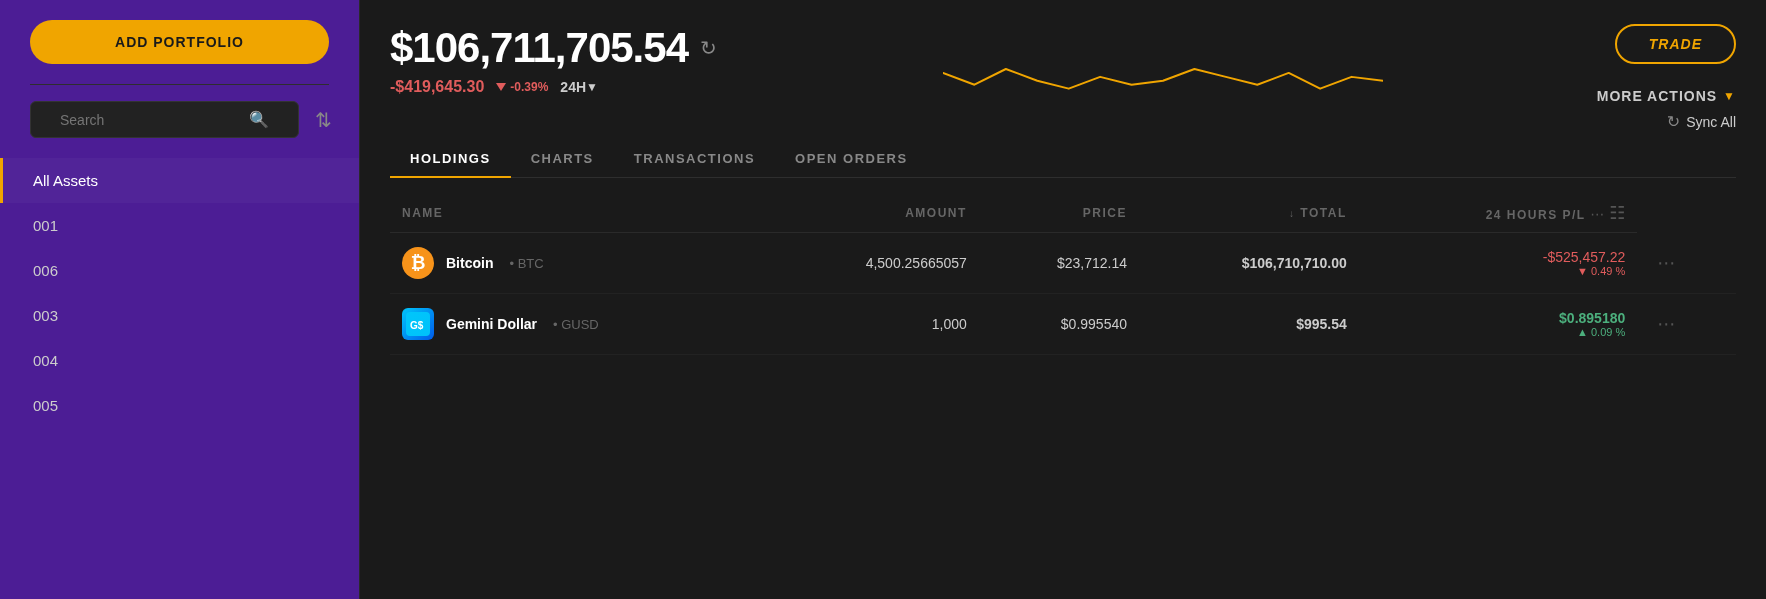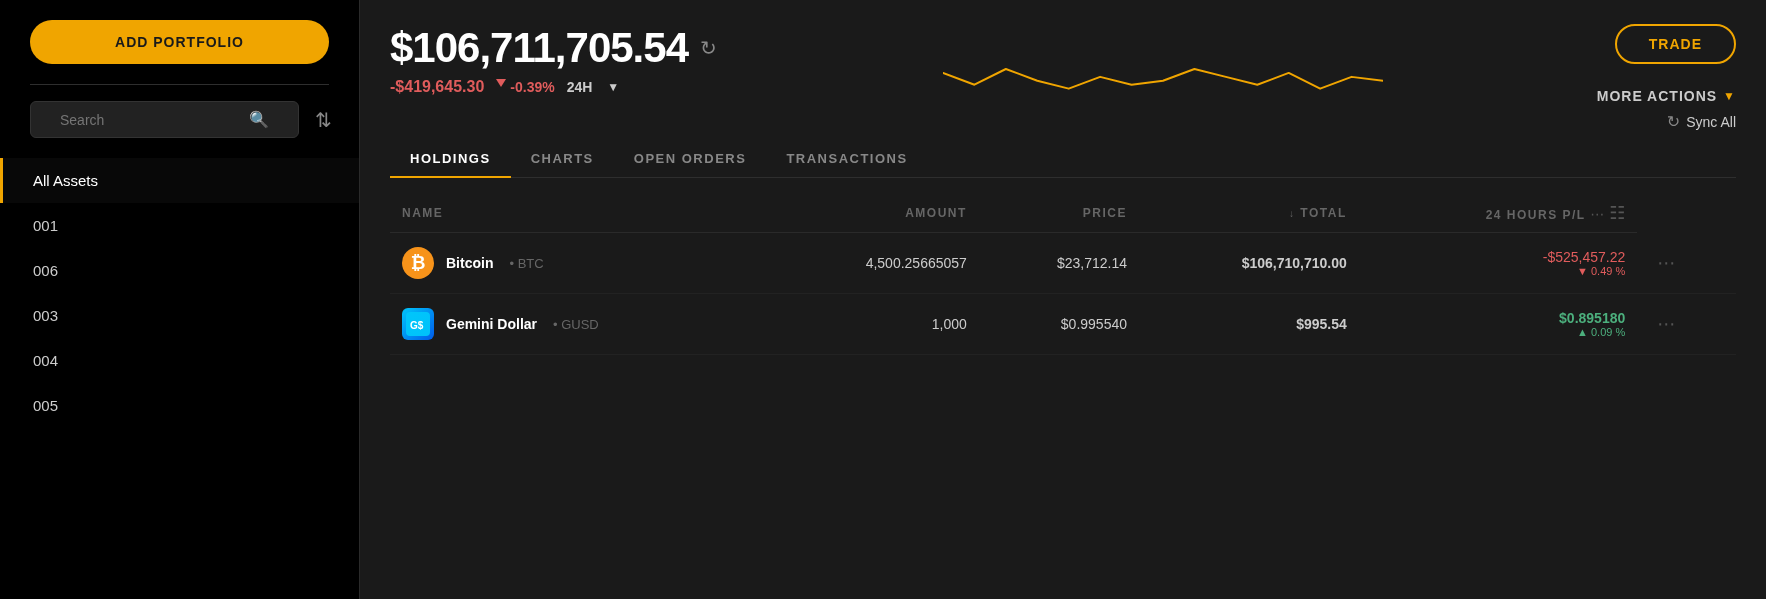--- a/index.html
+++ b/index.html
@@ -10,21 +10,21 @@
       width: 1766px;
       height: 599px;
       overflow: hidden;
       display: flex;
     }
 
     
     .sidebar {
       width: 360px;
       min-width: 360px;
-      background: #000000;
+      background: #4c1d95;
       border-right: 1px solid #2a2a2a;
       display: flex;
       flex-direction: column;
       padding: 20px 0;
     }
     .add-portfolio-btn {
       margin: 0 30px 20px 30px;
       background: #f0a500;
       color: #1a1a1a;
       border: none;
@@ -126,38 +126,38 @@
       gap: 12px;
       margin-top: 6px;
     }
     .change-amount {
       color: #e05c5c;
       font-size: 16px;
       font-weight: 600;
     }
     .change-pct {
       display: flex;
-      align-items: flex-start;
+      align-items: center;
       gap: 4px;
       color: #e05c5c;
-      font-size: 14px;
+      font-size: 12px;
       font-weight: 600;
     }
     .triangle-down {
       width: 0;
       height: 0;
       border-left: 5px solid transparent;
       border-right: 5px solid transparent;
       border-top: 8px solid #e05c5c;
       display: inline-block;
     }
     .period-selector {
       display: flex;
       align-items: center;
-      gap: 15px;
+      gap: 0;
       color: #ccc;
       font-size: 14px;
       font-weight: 600;
       cursor: pointer;
     }
     .period-dropdown-arrow {
       font-size: 12px;
     }
 
     
@@ -183,20 +183,21 @@
       background: none;
       border: 2px solid #f0a500;
       color: #f0a500;
       border-radius: 25px;
       padding: 10px 32px;
       font-weight: 800;
       font-size: 14px;
       letter-spacing: 1px;
       cursor: pointer;
       min-width: 120px;
+      font-style: italic;
     }
     .more-actions {
       display: flex;
       align-items: center;
       gap: 6px;
       color: #ccc;
       font-size: 14px;
       font-weight: 700;
       letter-spacing: 1px;
       cursor: pointer;
@@ -444,22 +445,22 @@
       <div class="sync-all-row">
         <span class="sync-icon">↻</span>
         <span>Sync All</span>
       </div>
     </div>
   </div>
 
   <div class="tabs">
     <div class="tab active">HOLDINGS</div>
     <div class="tab">CHARTS</div>
+    <div class="tab">TRANSACTIONS</div>
     <div class="tab">OPEN ORDERS</div>
-    <div class="tab">TRANSACTIONS</div>
   </div>
 
   <table class="holdings-table">
     <thead>
       <tr>
         <th>NAME</th>
         <th class="right">AMOUNT</th>
         <th class="right">PRICE</th>
         <th class="right">
           <span style="color:#666;font-size:10px;">↓</span>

